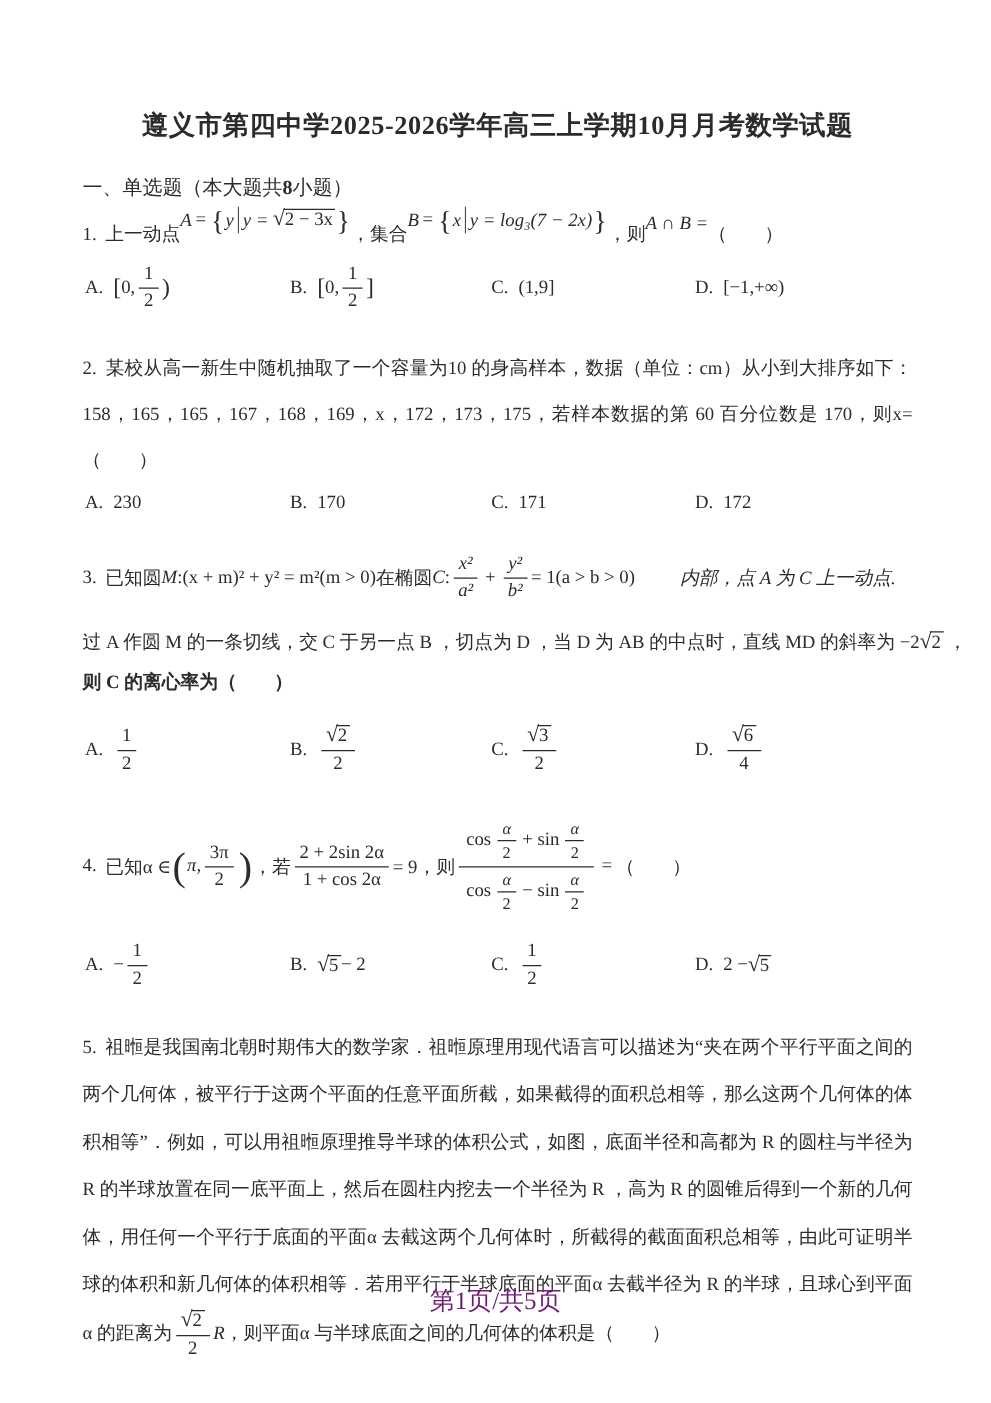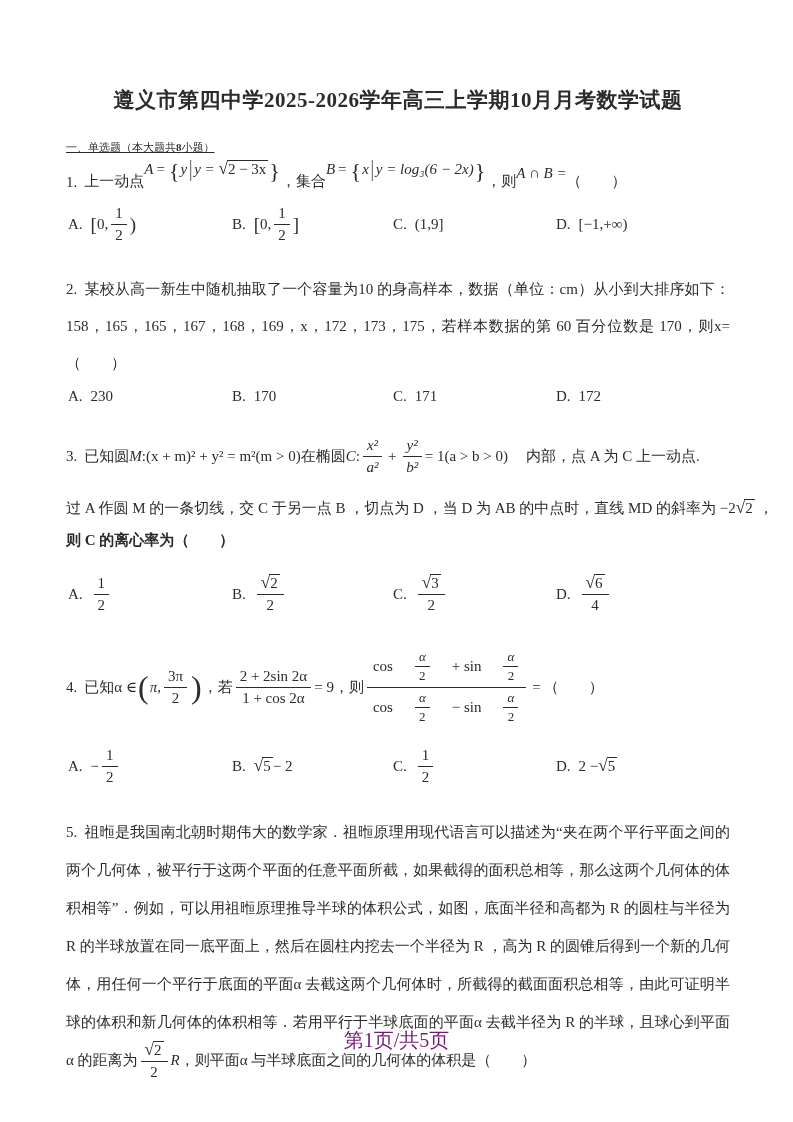--- a/index.html
+++ b/index.html
@@ -1,51 +1,51 @@
 <!DOCTYPE html>
 <html><head>
 <meta charset="utf-8">
 <style>
   html,body{margin:0;padding:0;background:#ffffff;}
   .page{width:793px;height:1122px;box-sizing:border-box;position:relative;background:#fff;
         padding:86px 63px 0 66px;color:#2b2b2b;
         font-family:"Liberation Serif","DejaVu Serif",serif;font-size:15px;}
   h1.title{font-size:21px;font-weight:700;text-align:center;margin:0 0 26px 0;letter-spacing:.5px;}
-  .section{font-size:11px;margin:0 0 14px 0;text-decoration:underline;}
+  .section{font-size:16px;margin:0 0 14px 0;}
   .bnum{font-weight:700;font-family:"Liberation Serif",serif;}
   .qno{margin-right:7px;}
   .q{margin:0;}
   .qline{white-space:nowrap;}
   .stem-flex{display:flex;align-items:flex-end;}
   .raised{transform:translateY(-9px);}
   .math{white-space:nowrap;}
   .mi{font-style:italic;}
   .mo{padding:0 3px;}
   .big{font-size:22px;line-height:1;vertical-align:middle;font-weight:400;padding:0 1px;}
   .tall{font-size:19px;line-height:1;vertical-align:middle;}
   .setbar{display:inline-block;transform:scaleY(1.55);padding:0 2px;}
   .sqrt{display:inline-block;white-space:nowrap;}
   .sqrt .sign{font-size:1.15em;line-height:1;}
   .sqrt .rad{border-top:1.2px solid currentColor;padding:0 2px 0 1px;margin-left:-1px;}
   .frac{display:inline-flex;flex-direction:column;text-align:center;vertical-align:middle;
         margin:0 3px;line-height:1.25;}
   .frac .num{border-bottom:1px solid currentColor;padding:0 4px 1px 4px;display:block;}
   .frac .den{padding-top:1px;display:block;}
   .frac.sm{font-size:13px;margin:0 2px;}
-  .bigfrac>.num,.bigfrac>.den{display:flex;align-items:center;justify-content:center;gap:20px;padding:2px 6px;}
+  .bigfrac>.num,.bigfrac>.den{display:flex;align-items:center;justify-content:center;gap:3px;padding:2px 6px;}
   .opts{display:grid;grid-template-columns:164px 161px 163px 1fr;align-items:center;margin:6px 0 20px 2px;}
   .opts.tallrow{min-height:54px;}
   .opt{display:flex;align-items:center;}
   .olabel{margin-right:8px;}
   .para{line-height:37px;text-align:justify;margin:0 0 6px 0;}
   .q5para{line-height:38px;margin-bottom:0;}
   .q3l1{display:flex;align-items:center;min-height:62px;margin-bottom:4px;}
   .q3l2{line-height:34px;margin-bottom:0;}
   .q3l3{line-height:30px;margin-bottom:12px;font-weight:bold;}
-  .gap-l{margin-left:18px;}
+  .gap-l{margin-left:36px;font-style:italic;}
   .q4line{display:flex;align-items:center;white-space:nowrap;min-height:92px;margin:2px 0 4px 0;}
   .bigp{font-size:32px;font-weight:300;line-height:1;padding:0 1px;}
   .footer{position:absolute;left:0;right:0;bottom:68px;text-align:center;font-size:20px;color:#701a75;}
 </style>
 </head>
 <body>
 
 <div class="page">
 
   <h1 class="title">遵义市第四中学2025-2026学年高三上学期10月月考数学试题</h1>
@@ -55,21 +55,21 @@
   <div class="q">
     <div class="qline stem-flex">
       <span class="qno">1.</span>
       <span>上一动点</span>
       <span class="math raised">
         <span class="mi">A</span><span class="mo">=</span><span class="big">{</span><span class="mi">y</span><span class="setbar">|</span><span class="mi">y =</span>
         <span class="sqrt"><span class="sign">√</span><span class="rad">2 − 3x</span></span><span class="big">}</span>
       </span>
       <span>，集合</span>
       <span class="math raised">
-        <span class="mi">B</span><span class="mo">=</span><span class="big">{</span><span class="mi">x</span><span class="setbar">|</span><span class="mi">y = log₃(6 − 2x)</span><span class="big">}</span>
+        <span class="mi">B</span><span class="mo">=</span><span class="big">{</span><span class="mi">x</span><span class="setbar">|</span><span class="mi">y = log₃(7 − 2x)</span><span class="big">}</span>
       </span>
       <span>，则</span>
       <span class="math raised mi">A ∩ B =</span>
       <span>（　　）</span>
     </div>
     <div class="opts tallrow">
       <div class="opt">
         <span class="olabel">A.</span>
         <span class="tall">[</span>
         <span>0,</span>

